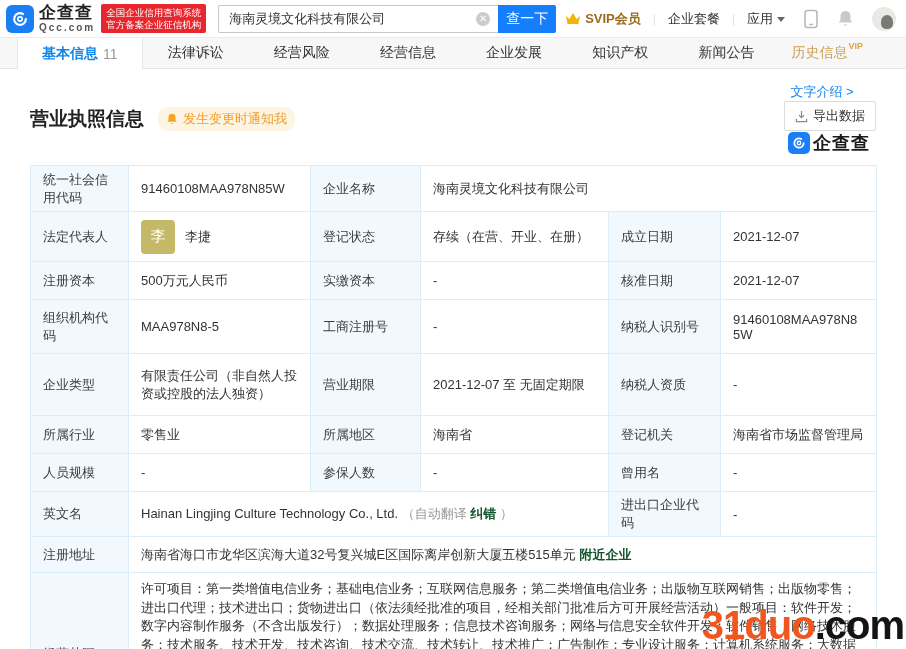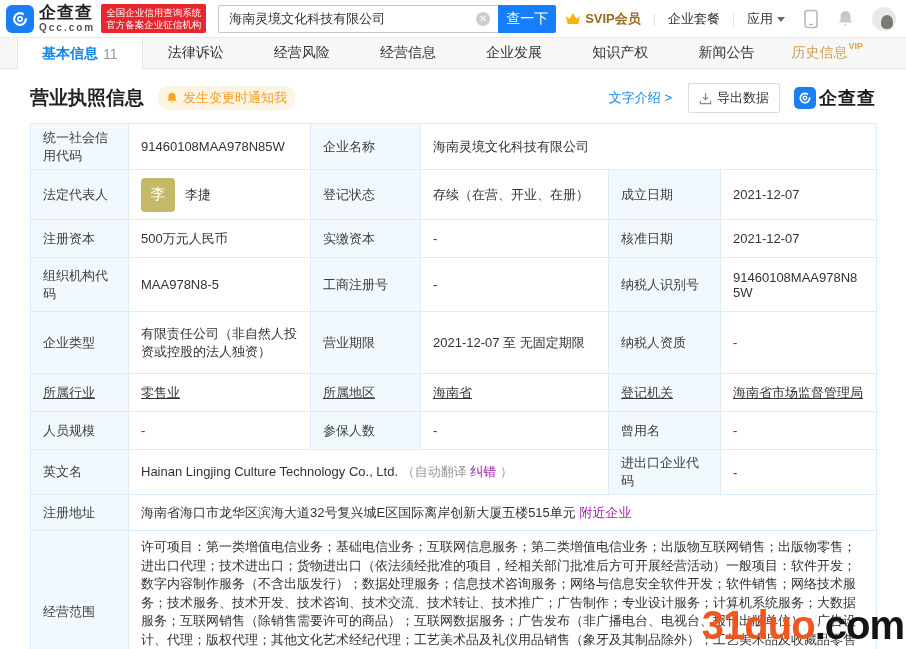--- a/index.html
+++ b/index.html
@@ -36,45 +36,45 @@
   .tab.active { flex:0 0 auto; background:#fff; border-left:1px solid #e6e6e6; border-right:1px solid #e6e6e6; margin-bottom:-1px; padding:0 24px; color:#1285ec; font-weight:bold; margin-left:17px; }
   .tab.active .count { color:#999; font-weight:normal; margin-left:5px; }
   .tab.vip-tab { color:#cf9e57; position:relative; flex:0 0 auto; padding-right:18px; }
   .vip-sup { font-size:9px; font-weight:bold; color:#e0a44c; position:relative; top:-7px; left:1px; }
 
   
   .section-head { display:flex; align-items:center; margin:14px 30px 10px 30px; }
   .section-title { font-size:19px; font-weight:bold; color:#222; }
   .notify-badge { display:flex; align-items:center; margin-left:14px; background:#fdf5e3; color:#f59b22; font-size:13px; padding:3px 8px; border-radius:10px; cursor:pointer; }
   .notify-badge svg { margin-right:5px; }
-  .sec-right { margin-left:auto; display:flex; align-items:center; }
+  .sec-right { margin-left:auto; display:flex; align-items:center;flex-direction:column; }
   .text-intro { color:#1285ec; font-size:13px; cursor:pointer; }
   .export-btn { display:flex; align-items:center; margin-left:16px; border:1px solid #dcdcdc; border-radius:2px; background:#fff; font-size:13px; color:#333; padding:5px 10px; cursor:pointer; font-family:inherit; }
   .export-btn svg { margin-right:5px; }
   .sec-brand { display:flex; align-items:center; margin-left:14px; }
   .sec-brand .logo-icon { width:22px; height:22px; border-radius:5px; }
   .sec-brand-text { font-size:18px; font-weight:bold; color:#1b1b1b; margin-left:3px; letter-spacing:1px; }
 
   
   table.lic { width:846px; margin:0 30px; border-collapse:collapse; table-layout:fixed; }
   .lic td { border:1px solid #daedf9; font-size:13px; color:#333; padding:4px 12px; vertical-align:middle; word-break:break-all; }
   .lic td.lbl { background:#f2f9fe; color:#3c3c3c; }
   .lic tr.r1 td { height:46px; }
   .lic tr.r2 td { height:50px; }
   .lic tr.r3 td { height:38px; }
   .lic tr.r4 td { height:54px; }
   .lic tr.r5 td { height:62px; }
-  .lic tr.r6 td { height:38px;text-decoration:underline; }
+  .lic tr.r6 td { height:38px; }
   .lic tr.r7 td { height:38px; }
   .lic tr.r8 td { height:38px; }
   .lic tr.r9 td { height:36px; }
   .lic tr.r10 td { line-height:18.5px; padding-top:7px; padding-bottom:7px; }
   .rep-cell { display:flex; align-items:center; }
   .rep-avatar { width:34px; height:34px; border-radius:4px; background:#c5b968; color:#fff; font-size:15px; display:flex; align-items:center; justify-content:center; margin-right:10px; }
-  .blue-link { color:#a21caf; cursor:pointer; text-decoration:none; }
+  .blue-link { color:#14532d; cursor:pointer; text-decoration:none;font-weight:bold; }
   .gray-note { color:#999; }
   .en-name { color:#333; }
 
   
   .watermark { position:absolute; right:2px; bottom:4px; font-size:40px; font-weight:bold; letter-spacing:-1px; line-height:1; z-index:5; }
   .wm-1 { color:#f0561d; }
   .wm-2 { color:#141414; }
 </style>
 </head>
 <body>

